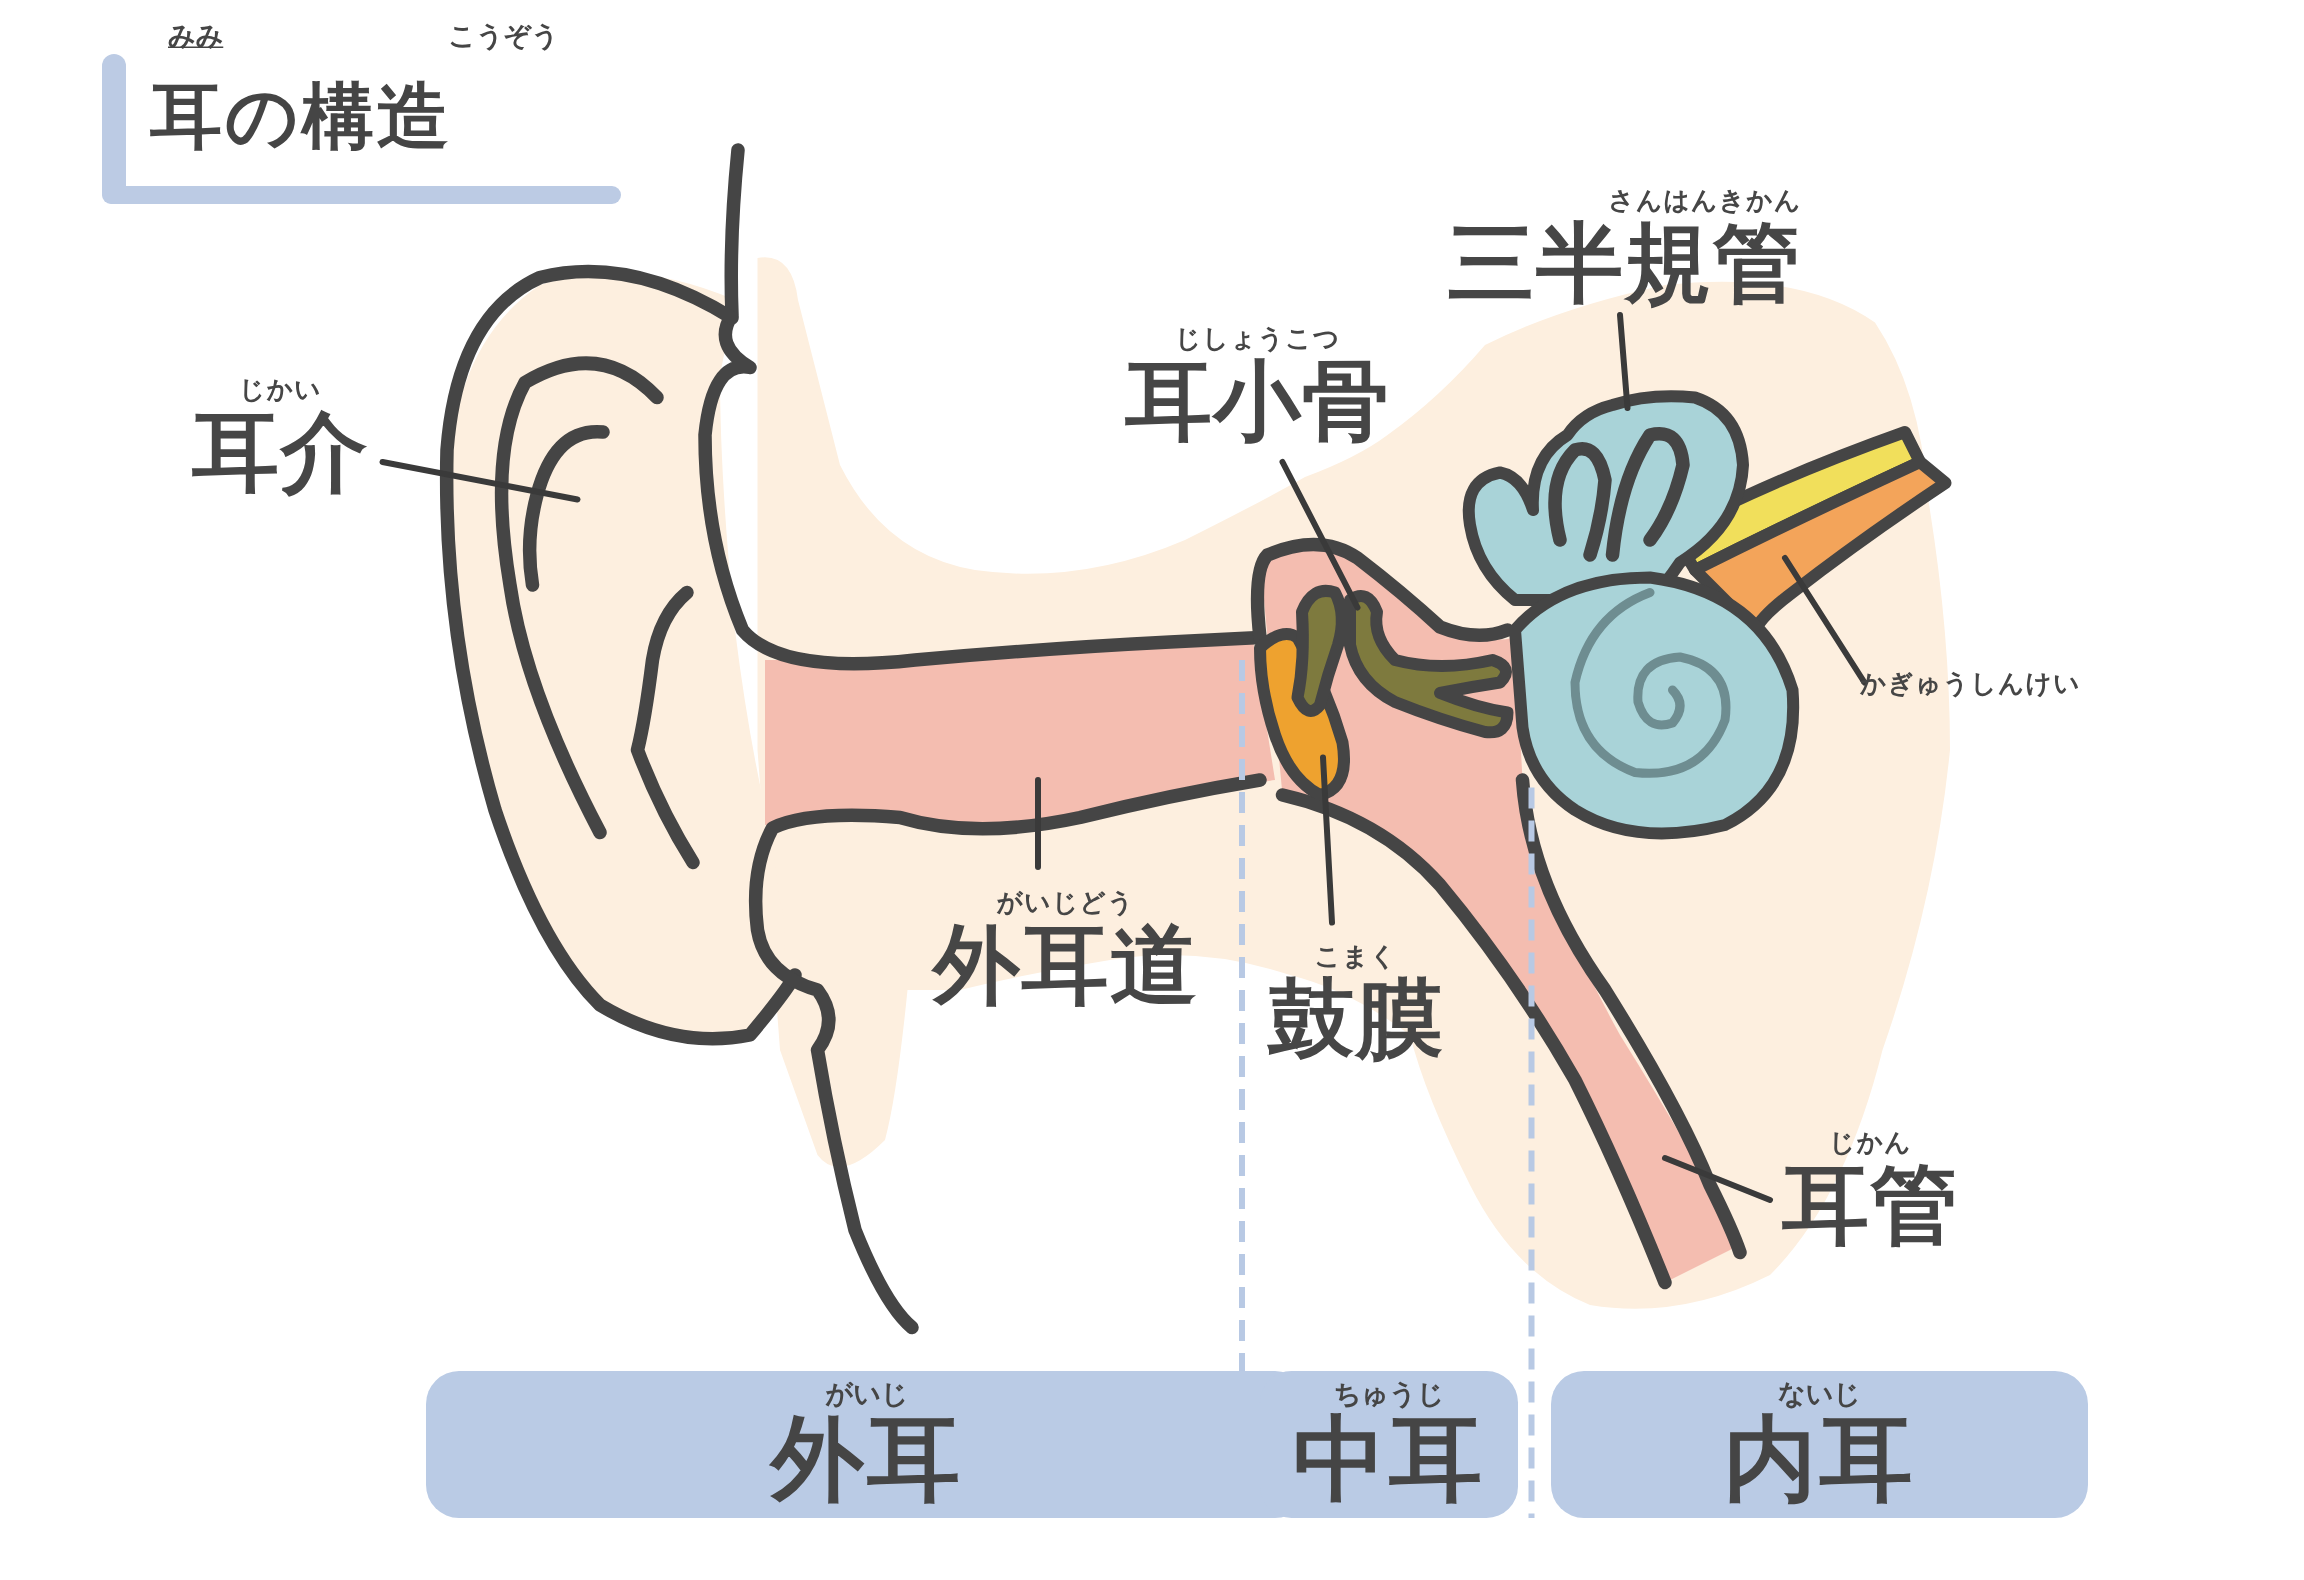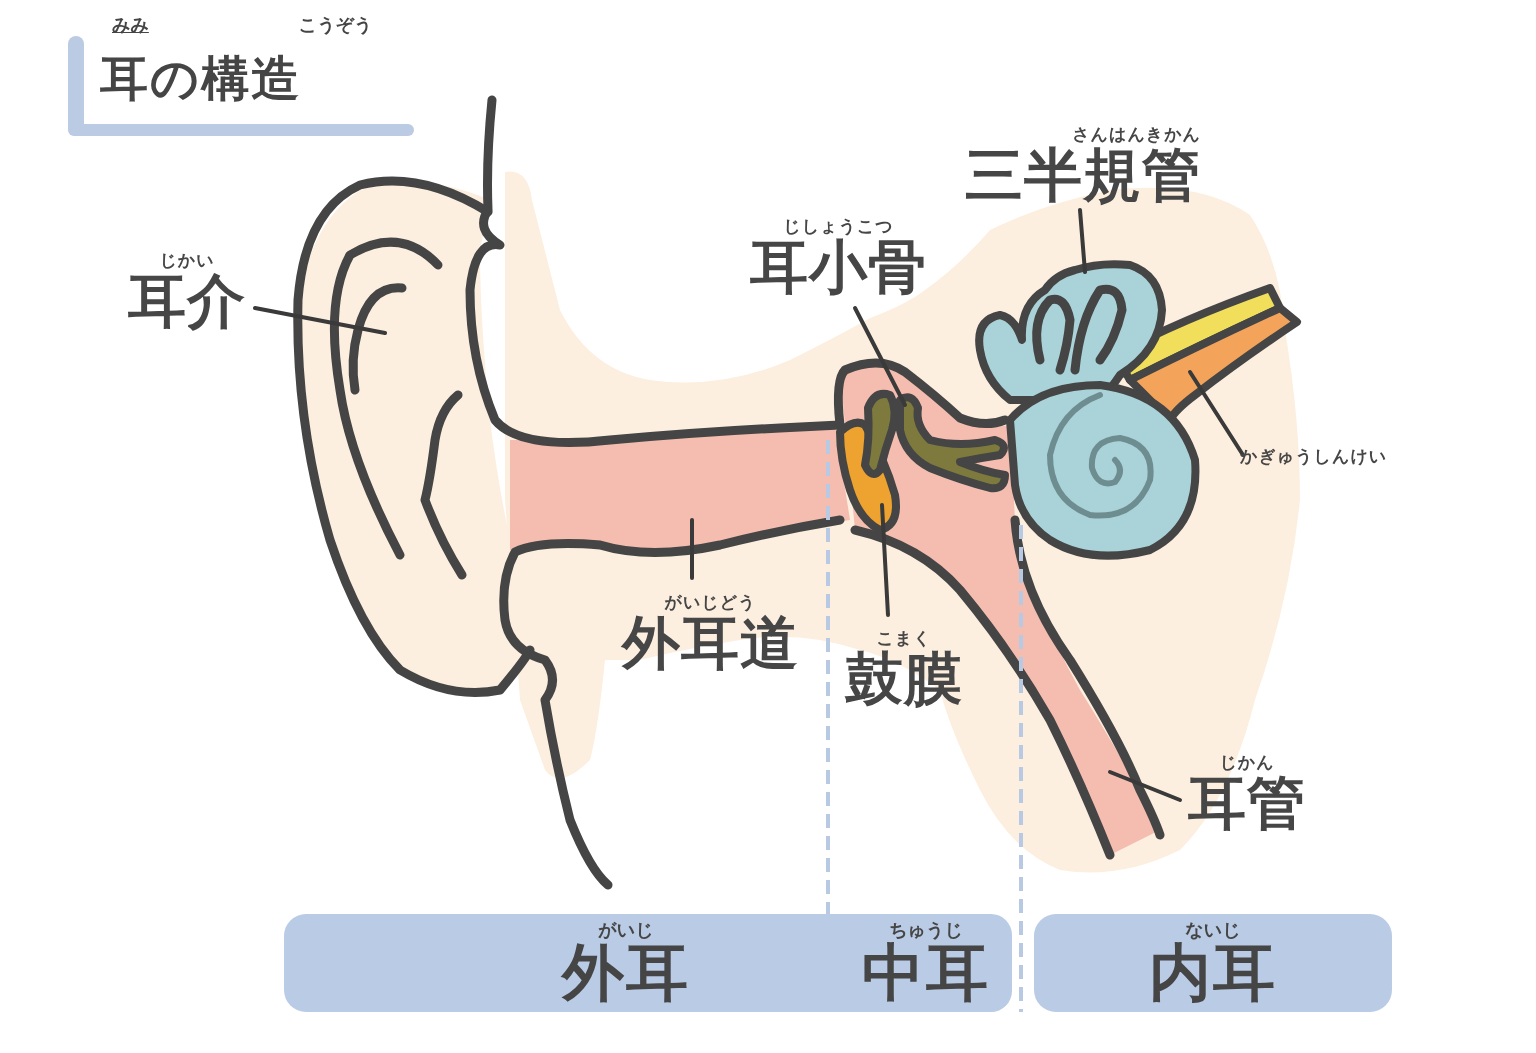--- a/index.html
+++ b/index.html
@@ -101,21 +101,21 @@
   <span class="kanji">三半規管</span>
 </div>
 <div class="label" style="left:1240px; top:446px;">
   <span class="ruby">かぎゅうしんけい</span>
 </div>
 <div class="label" style="left:1188px; top:752px;">
   <span class="ruby">じかん</span>
   <span class="kanji">耳管</span>
 </div>
 
-<div class="section" style="left:284px; width:588px;padding-left:48px;">
+<div class="section" style="left:284px; width:588px;">
   <span class="ruby">がいじ</span>
   <span class="kanji">外耳</span>
 </div>
 <div class="section" style="left:840px; width:172px;border-radius:21px;">
   <span class="ruby">ちゅうじ</span>
   <span class="kanji">中耳</span>
 </div>
 <div class="section" style="left:1034px; width:358px;">
   <span class="ruby">ないじ</span>
   <span class="kanji">内耳</span>

